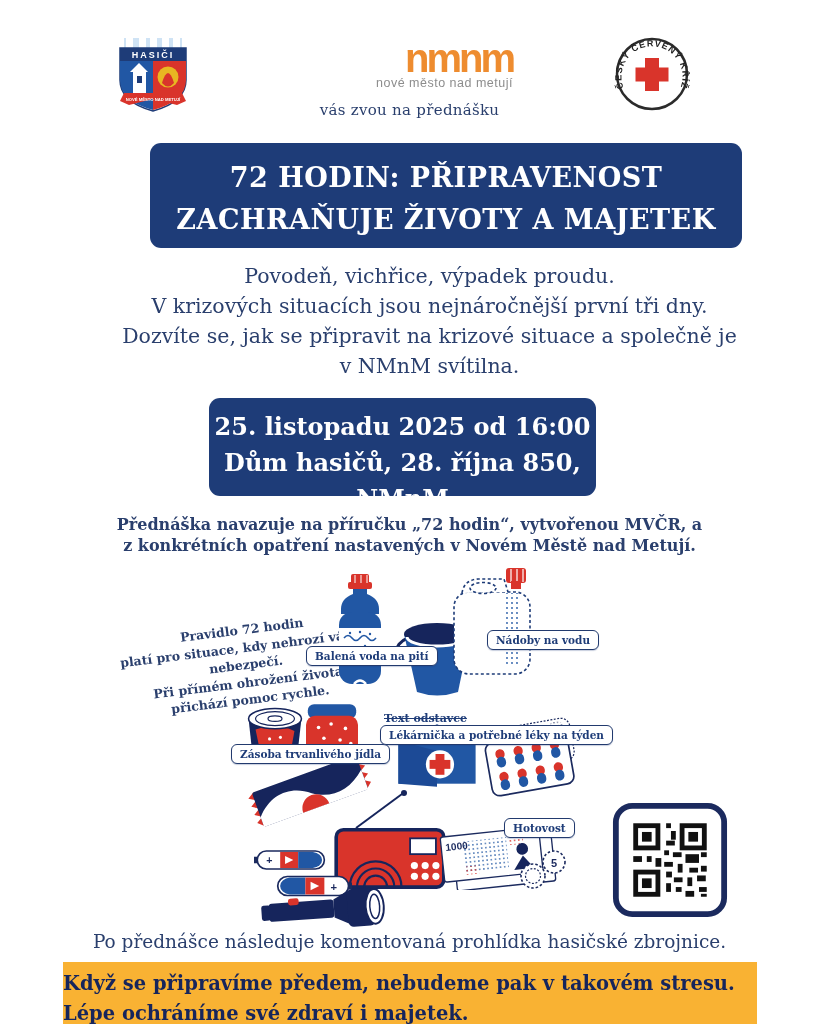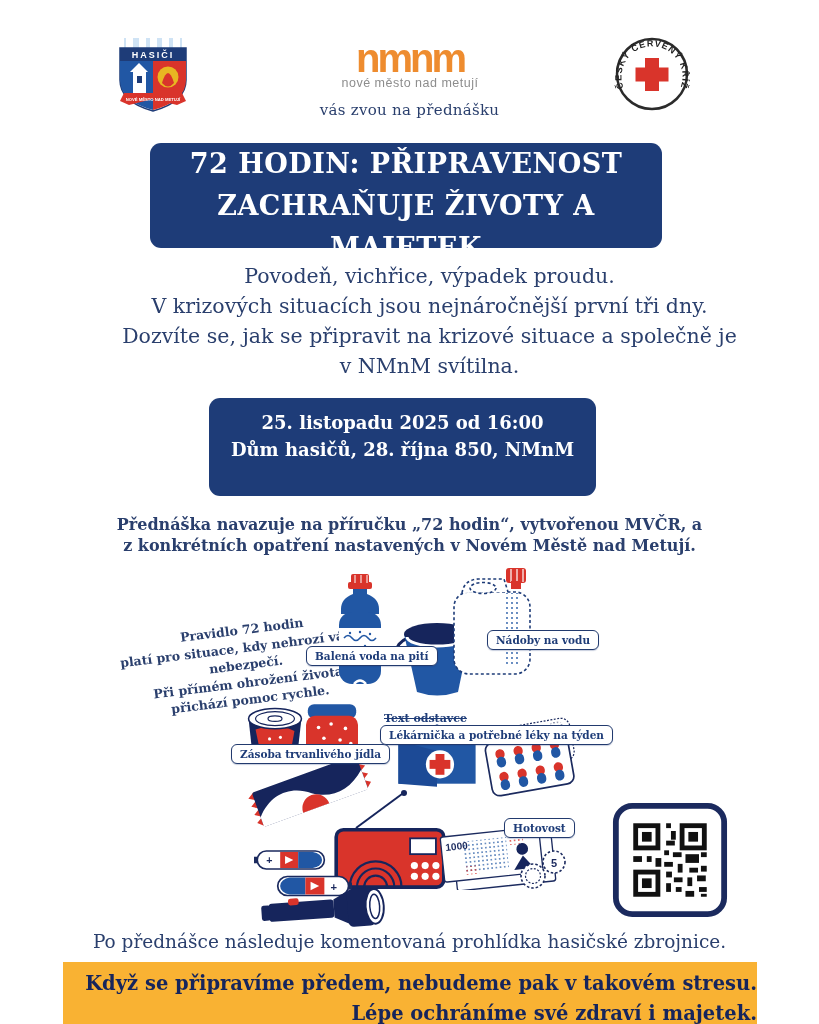--- a/index.html
+++ b/index.html
@@ -7,28 +7,28 @@
           font-family:"DejaVu Serif","Liberation Serif",serif;color:#2a3f6d;}
   .abs{position:absolute;}
   .ctr{width:100%;text-align:center;}
   
   .invite{top:101px;font-size:15px;letter-spacing:.3px;}
   .nmnm-word{font-family:"Liberation Sans",sans-serif;font-weight:bold;font-size:40px;
              color:#ee8c2f;letter-spacing:-3px;line-height:.8;}
   .nmnm-cap{font-family:"Liberation Sans",sans-serif;font-size:12.5px;color:#8d8d8d;margin-top:2px;letter-spacing:.5px;}
   
   .navybox{background:#1e3c78;border-radius:11px;color:#fff;text-align:center;font-weight:bold;}
-  .titlebox{left:150px;top:143px;width:512px;height:105px;font-size:27px;line-height:1.55;box-sizing:border-box;letter-spacing:.5px;}
-  .eventbox{left:209px;top:398px;width:387px;height:98px;font-size:18px;line-height:1.5;padding-top:11px;box-sizing:border-box;text-align:center;}
+  .titlebox{left:150px;top:143px;width:592px;height:105px;font-size:27px;line-height:1.55;padding-top:14px;box-sizing:border-box;letter-spacing:.5px;}
+  .eventbox{left:209px;top:398px;width:387px;height:98px;font-size:24px;line-height:1.5;padding-top:11px;box-sizing:border-box;text-align:center;}
   .intro{top:261px;font-size:20.5px;line-height:1.47;padding-left:20px;}
   .refnote{top:514px;font-size:16px;font-weight:bold;line-height:1.33;text-align:center;}
   .rule{left:95px;top:621px;width:302px;text-align:center;font-size:12.5px;font-weight:600;
         line-height:1.4;transform:rotate(-7deg);}
   .afternote{top:931px;font-size:18.5px;}
-  .footer{left:63px;top:962px;width:694px;height:62px;background:#f9b233;text-align:right;
+  .footer{left:63px;top:962px;width:694px;height:62px;background:#f9b233;text-align:left;
           font-weight:bold;font-size:19.5px;color:#16255c;line-height:1.55;padding-top:7px;box-sizing:border-box;}
   
   .pill{position:absolute;background:#fff;border:1.5px solid #223a6e;border-radius:6px;
         padding:3px 8px;font-size:10.5px;font-weight:bold;color:#1e3c78;white-space:nowrap;
         box-shadow:0 1px 1px rgba(30,60,120,.25);}
   .strike{position:absolute;font-size:11px;font-weight:bold;color:#1e3c78;text-decoration:line-through;}
   svg{display:block;}
   .svgtxt{font-family:"Liberation Sans",sans-serif;}
 </style>
 </head>
@@ -64,21 +64,21 @@
     <path d="M37,29 L70,29 L70,48 Q70,69 37,78 Z" fill="#d9342b"></path>
     <polygon points="14,40 23,31 32,40" fill="#fff"></polygon>
     <rect x="17" y="40" width="13" height="24" fill="#fff"></rect>
     <rect x="21" y="44" width="5" height="7" fill="#1e3c78"></rect>
     <circle cx="52" cy="45" r="10.5" fill="#e8b722"></circle>
     <path d="M46,51 Q52,31 58,51 Q52,58 46,51 Z" fill="#d9342b"></path>
     <path d="M8,61 L66,61 L70,69 L61,73 L37,67 L13,73 L4,69 Z" fill="#d9342b"></path>
     <text class="svgtxt" x="37" y="68.5" font-size="4.2" font-weight="bold" fill="#fff" text-anchor="middle">NOVÉ MĚSTO NAD METUJÍ</text>
   </svg>
 
-  <div class="abs" style="left:320px;top:42px;width:180px;text-align:center">
+  <div class="abs" style="left:333px;top:42px;width:180px;text-align:right">
     <div class="nmnm-word">nmnm</div>
     <div class="nmnm-cap">nové město nad metují</div>
   </div>
 
   <svg class="abs" style="left:614px;top:36px" width="76" height="76" viewBox="0 0 76 76">
     <circle cx="38" cy="38" r="35" fill="#fff" stroke="#2b2b2b" stroke-width="2.5"></circle>
     <path id="rc-arc" d="M 11,55 A 30.5,30.5 0 1 1 65,55" fill="none"></path>
     <text class="svgtxt" font-size="9" font-weight="bold" fill="#222" letter-spacing="1">
       <textPath href="#rc-arc" startOffset="50%" text-anchor="middle">ČESKÝ ČERVENÝ KŘÍŽ</textPath>
     </text>

